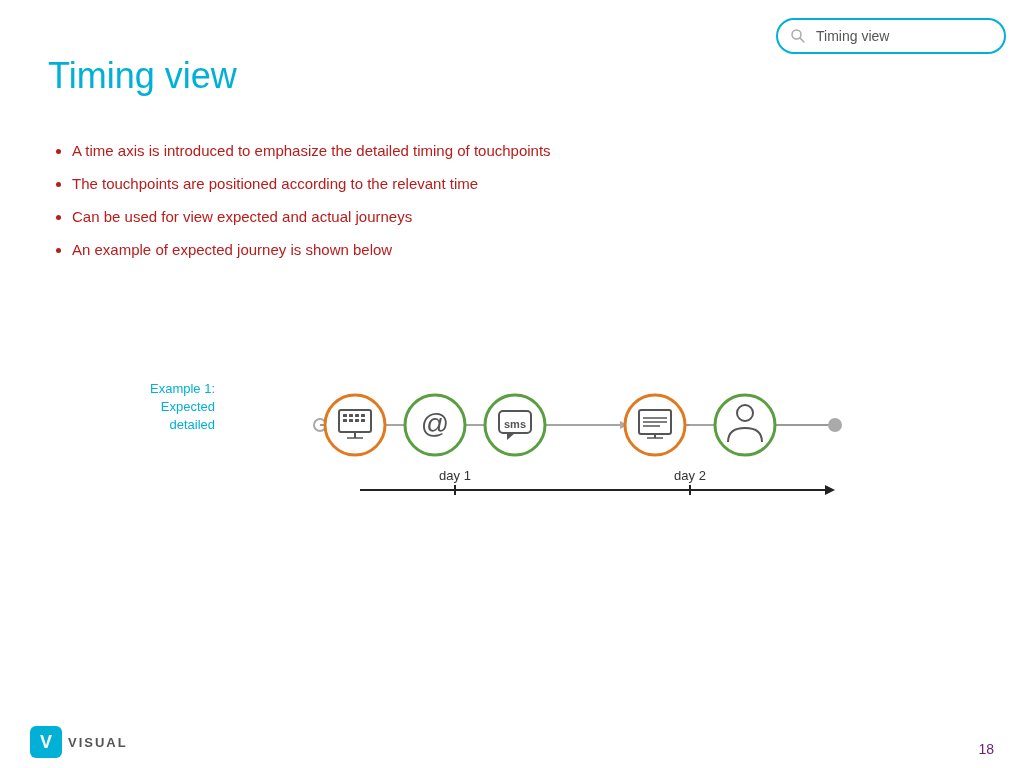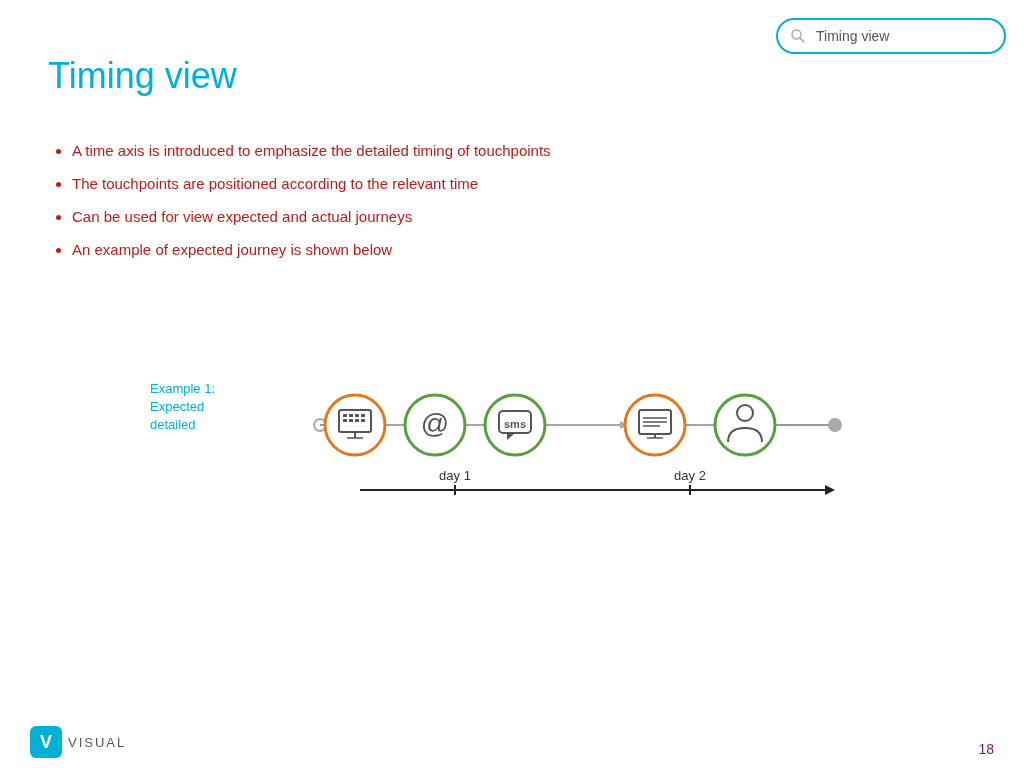--- a/index.html
+++ b/index.html
@@ -70,21 +70,21 @@
     }
 
     
     .example-label {
       position: absolute;
       top: 380px;
       left: 150px;
       font-size: 13px;
       color: #00b0d7;
       line-height: 1.4;
-      text-align: left;
+      text-align: right;
     }
 
     
     .diagram-svg-wrap {
       position: absolute;
       top: 370px;
       left: 300px;
       width: 580px;
       height: 200px;
     }
@@ -114,21 +114,21 @@
       border-radius: 6px;
       display: flex;
       align-items: center;
       justify-content: center;
       color: #fff;
       font-size: 18px;
       font-weight: 700;
     }
     .logo-text {
       font-size: 13px;
-      font-weight: 400;
+      font-weight: 700;
       color: #555;
       letter-spacing: 2px;
     }
   </style>
 </head>
 <body>
 
 <div class="search-box">
   <div class="search-icon-wrap">
     <svg class="search-icon-svg" viewBox="0 0 24 24" fill="none">

